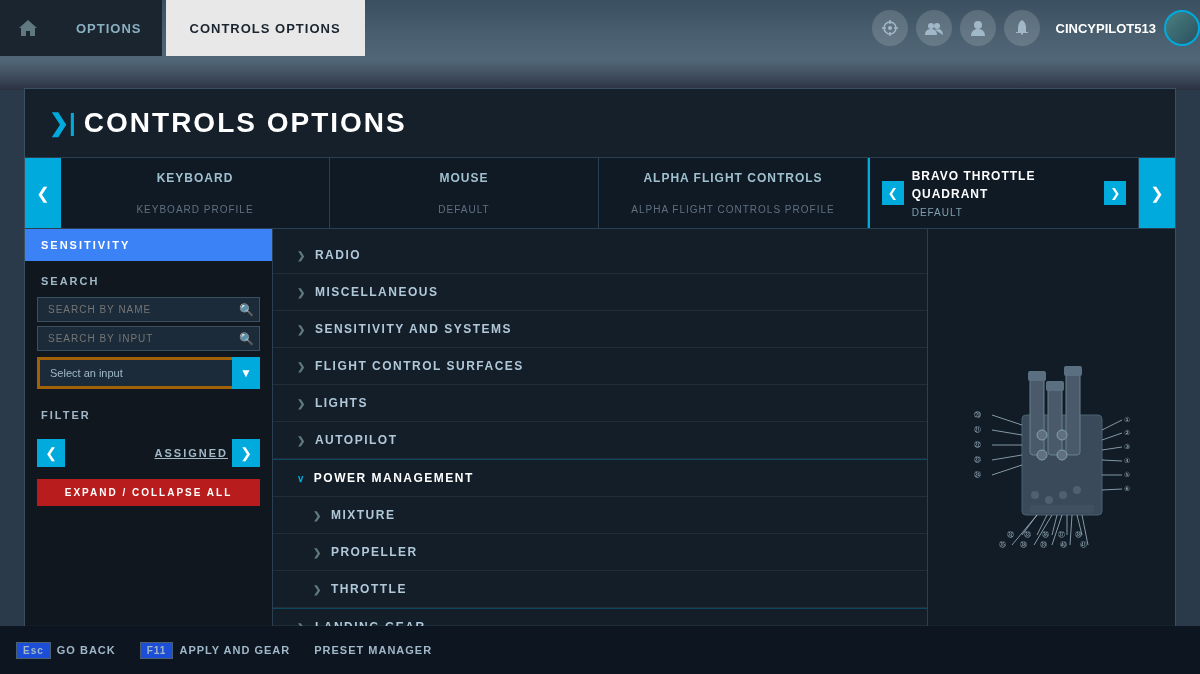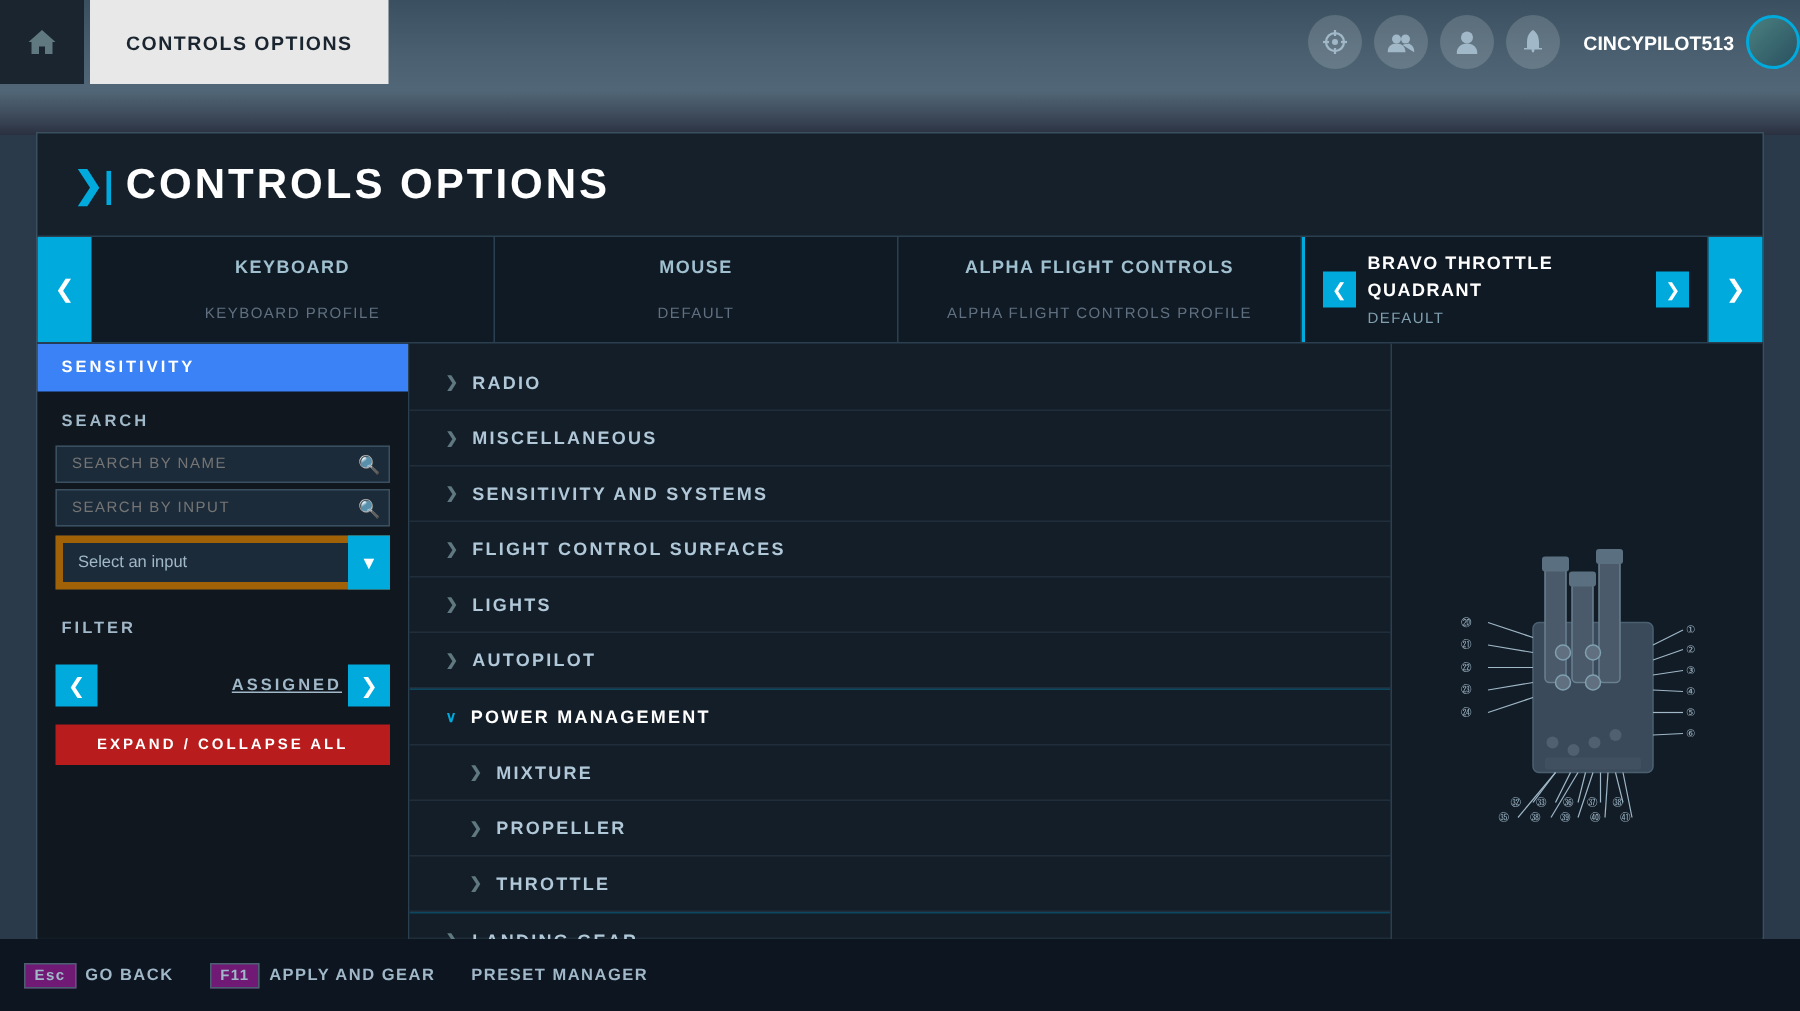--- a/index.html
+++ b/index.html
@@ -258,21 +258,21 @@
       cursor: pointer;
     }
     .select-input-wrapper {
       position: relative;
       margin: 6px 12px;
     }
     .select-input {
       width: 100%;
       padding: 7px 10px;
       background: rgba(30, 45, 60, 0.9);
-      border: 5px solid #a16207;
+      border: 3px solid #a16207;
       color: #a0b8c8;
       font-size: 11px;
       outline: none;
       appearance: none;
       cursor: pointer;
     }
     .select-arrow {
       position: absolute;
       right: 0;
       top: 0;
@@ -393,21 +393,21 @@
       padding: 0 16px;
       gap: 24px;
     }
     .bottom-action {
       display: flex;
       align-items: center;
       gap: 6px;
       cursor: pointer;
     }
     .bottom-key {
-      background: #701a75;
+      background: #1d4ed8;
       border: 1px solid #4a6070;
       color: #a0b8c8;
       font-size: 10px;
       font-weight: bold;
       padding: 2px 6px;
       letter-spacing: 1px;
     }
     .bottom-action-label {
       color: #a0b8c8;
       font-size: 11px;
@@ -418,20 +418,23 @@
 </head>
 <body>
 
 <div class="bg-scene"></div>
 
 <div class="top-nav">
   <div class="nav-home-btn">
     <svg width="20" height="18" viewBox="0 0 20 18" fill="none">
       <path d="M10 1L1 9H3V17H8V12H12V17H17V9H19L10 1Z" fill="#607880"></path>
     </svg>
+  </div>
+  <div class="nav-options-tab">
+    <span>OPTIONS</span>
   </div>
   <div class="nav-controls-tab">
     <span>CONTROLS OPTIONS</span>
   </div>
   <div class="nav-spacer"></div>
   <div class="nav-icons">
     <div class="nav-icon-btn">
       <svg width="16" height="16" viewBox="0 0 16 16" fill="#a0b8c8">
         <circle cx="8" cy="8" r="6" stroke="#a0b8c8" stroke-width="1.5" fill="none"></circle>
         <circle cx="8" cy="8" r="2" fill="#a0b8c8"></circle>

